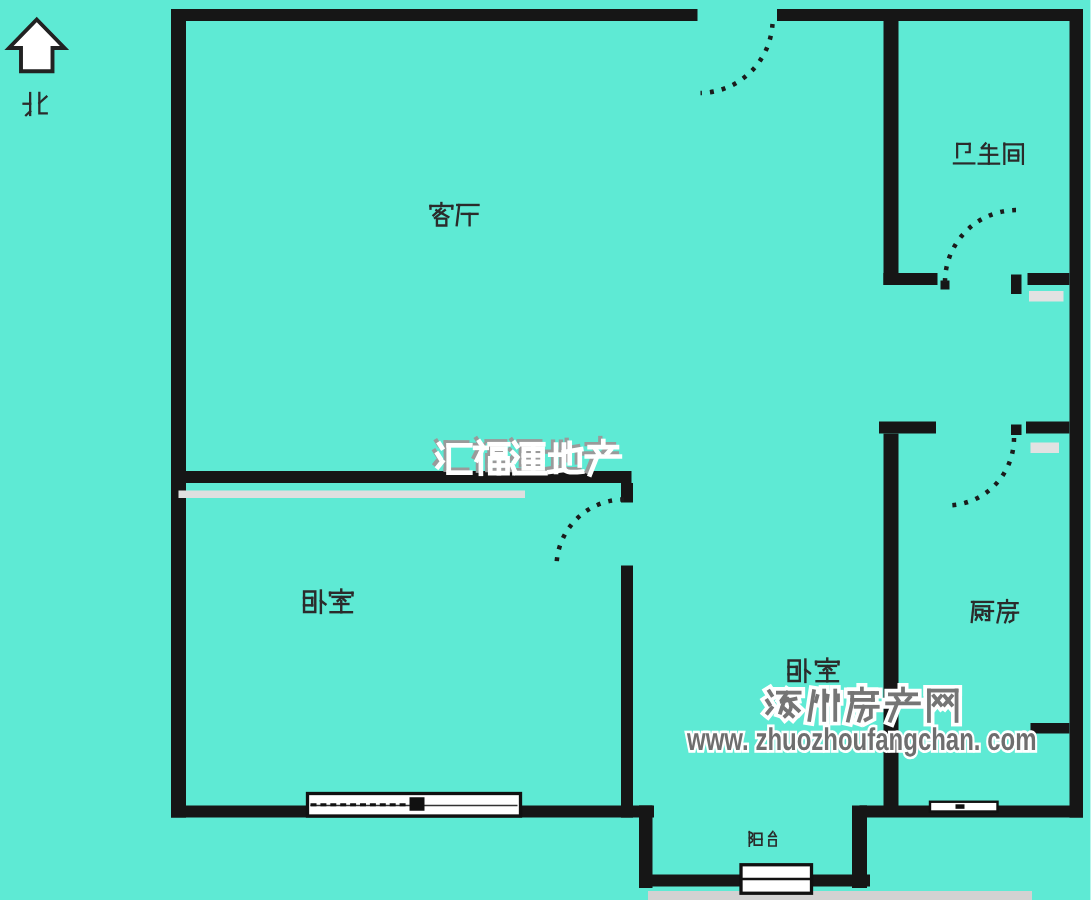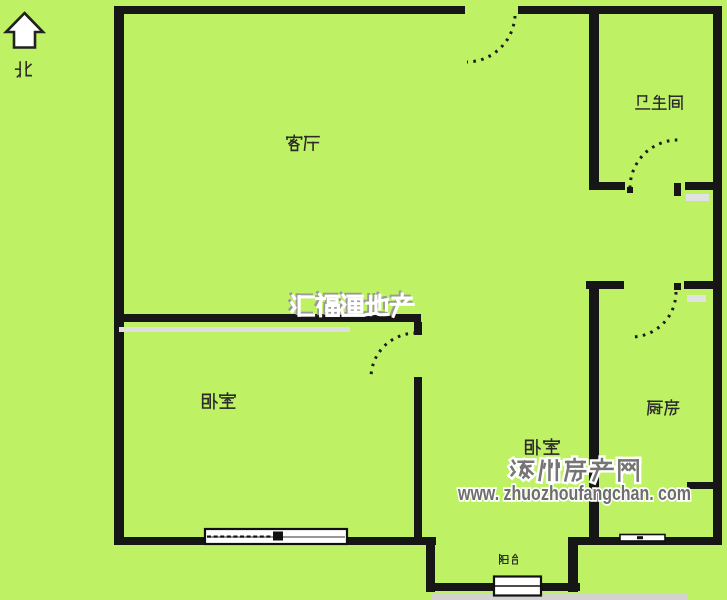--- a/index.html
+++ b/index.html
@@ -1,15 +1,15 @@
 <!DOCTYPE html>
 <html><head><meta charset="utf-8"><style>
 html,body{margin:0;padding:0;background:#fff;}
 *{box-sizing:border-box;font-family:"Liberation Sans", sans-serif;}
-#plan{position:relative;width:727px;height:600px;background:#bef264;overflow:hidden;}
+#plan{position:relative;width:727px;height:600px;background:#5eead4;overflow:hidden;}
 </style></head><body>
 
 <div id="plan">
 <svg width="727" height="600" viewBox="0 0 727 600" xmlns="http://www.w3.org/2000/svg">
 
 <rect x="114" y="6" width="351" height="8" fill="#161616"></rect>
 
 <rect x="518" y="6" width="204" height="8" fill="#161616"></rect>
 
 <rect x="114" y="6" width="10" height="539" fill="#161616"></rect>

